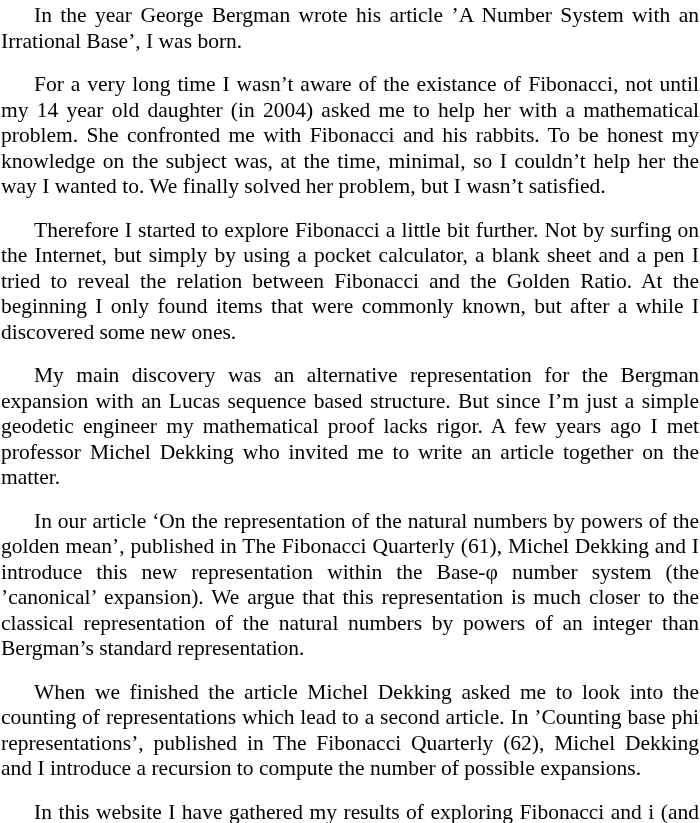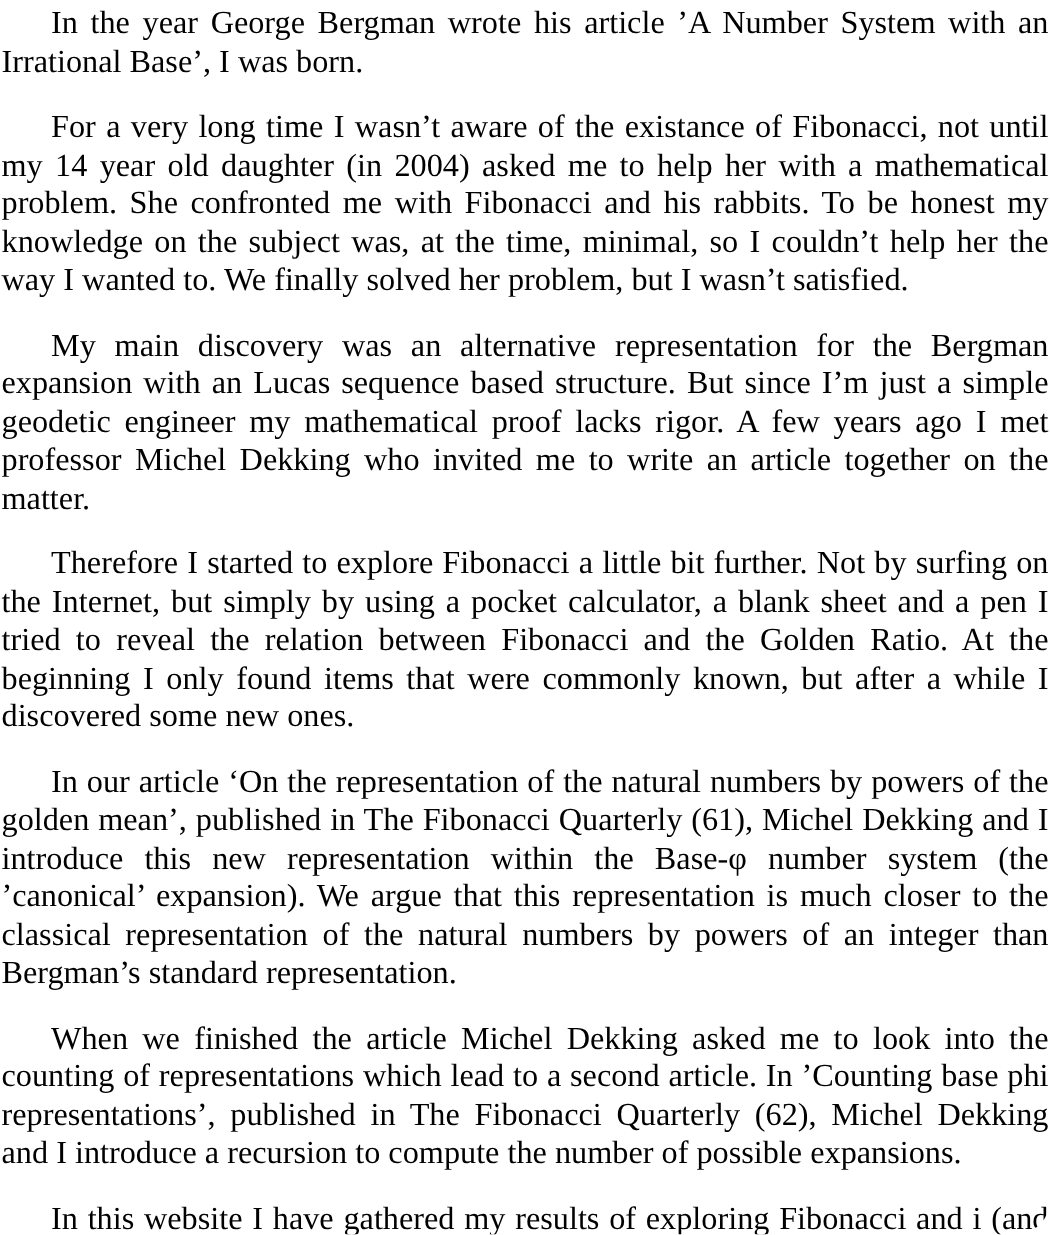--- a/index.html
+++ b/index.html
@@ -7,21 +7,20 @@
     padding: 0;
     background: #ffffff;
   }
   .page {
     width: 700px;
     height: 823px;
     box-sizing: border-box;
     padding: 3px 1px 0 1px;
     background: #ffffff;
     overflow: hidden;
-    border-radius: 23px;
   }
   .doc {
     font-family: "Liberation Serif", "DejaVu Serif", serif;
     font-size: 21.5px;
     line-height: 25.5px;
     color: #000000;
     text-align: justify;
   }
   .doc p.para {
     margin: 0 0 18px 0;
@@ -31,19 +30,19 @@
     margin-bottom: 0;
   }
 </style>
 </head>
 <body>
 
 <div class="page">
   <div class="doc">
     <p class="para">In the year George Bergman wrote his article ’A Number System with an Irrational Base’, I was born.</p>
     <p class="para">For a very long time I wasn’t aware of the existance of Fibonacci, not until my 14 year old daughter (in 2004) asked me to help her with a mathematical problem. She confronted me with Fibonacci and his rabbits. To be honest my knowledge on the subject was, at the time, minimal, so I couldn’t help her the way I wanted to. We finally solved her problem, but I wasn’t satisfied.</p>
+    <p class="para">Therefore I started to explore Fibonacci a little bit further. Not by surfing on the Internet, but simply by using a pocket calculator, a blank sheet and a pen I tried to reveal the relation between Fibonacci and the Golden Ratio. At the beginning I only found items that were commonly known, but after a while I discovered some new ones.</p>
     <p class="para">My main discovery was an alternative representation for the Bergman expansion with an Lucas sequence based structure. But since I’m just a simple geodetic engineer my mathematical proof lacks rigor. A few years ago I met professor Michel Dekking who invited me to write an article together on the matter.</p>
-    <p class="para">Therefore I started to explore Fibonacci a little bit further. Not by surfing on the Internet, but simply by using a pocket calculator, a blank sheet and a pen I tried to reveal the relation between Fibonacci and the Golden Ratio. At the beginning I only found items that were commonly known, but after a while I discovered some new ones.</p>
     <p class="para">In our article ‘On the representation of the natural numbers by powers of the golden mean’, published in The Fibonacci Quarterly (61), Michel Dekking and I introduce this new representation within the Base-φ number system (the ’canonical’ expansion). We argue that this representation is much closer to the classical representation of the natural numbers by powers of an integer than Bergman’s standard representation.</p>
     <p class="para">When we finished the article Michel Dekking asked me to look into the counting of representations which lead to a second article. In ’Counting base phi representations’, published in The Fibonacci Quarterly (62), Michel Dekking and I introduce a recursion to compute the number of possible expansions.</p>
     <p class="para">In this website I have gathered my results of exploring Fibonacci and i (and more...).</p>
   </div>
 </div>
 
 </body></html>

